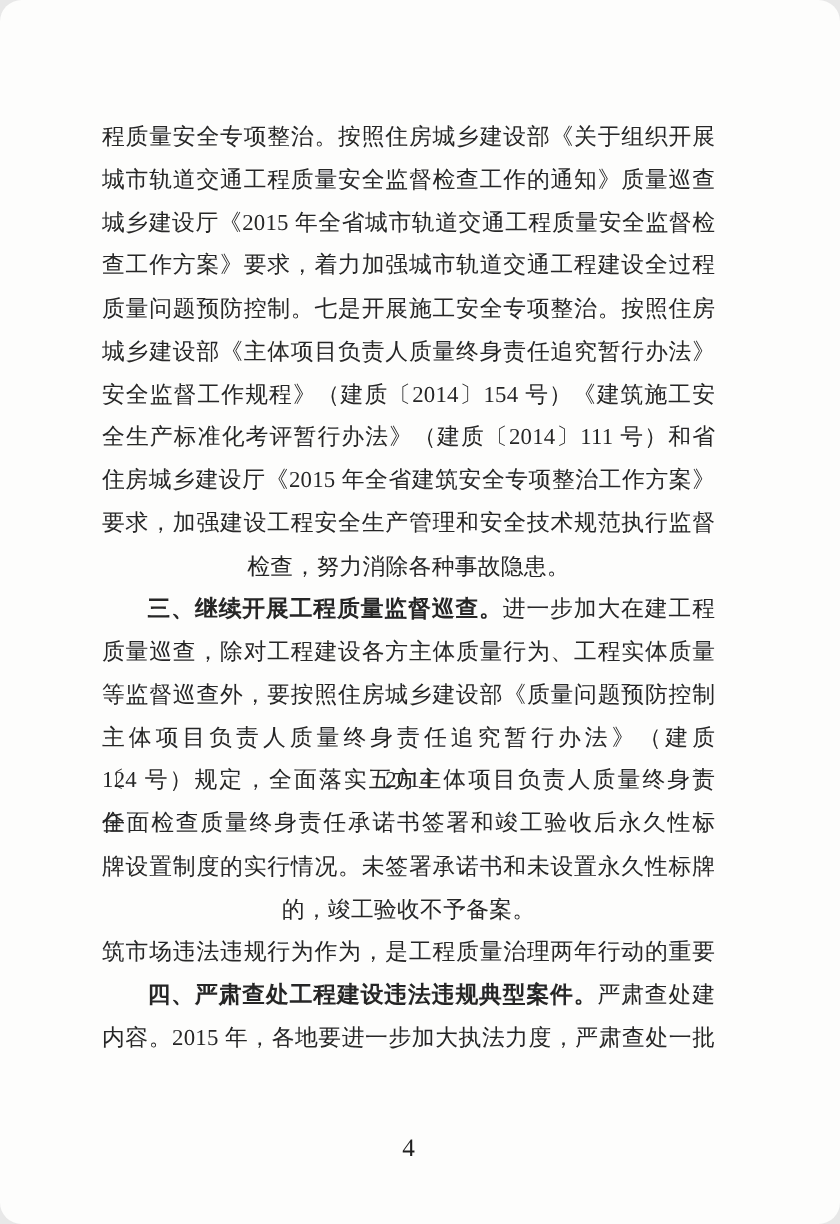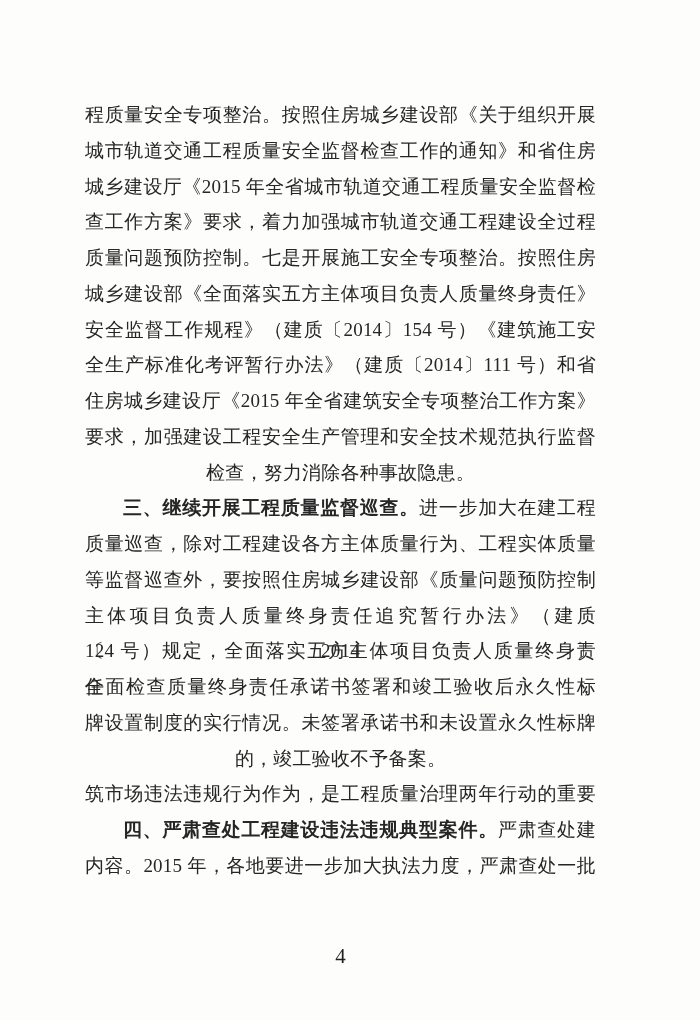--- a/index.html
+++ b/index.html
@@ -8,20 +8,21 @@
     background: #e8e8e8;
   }
   .page {
     position: relative;
     width: 700px;
     height: 1020px;
     background: #fdfdfc;
     overflow: hidden;
     font-family: "Liberation Serif", "DejaVu Serif", serif;
     color: #262626;
+    border-radius: 18px;
   }
   .textblock {
     position: absolute;
     left: 85px;
     top: 97px;
     width: 511px;
   }
   .line {
     height: 35.75px;
     line-height: 35.75px;
@@ -51,25 +52,25 @@
     font-size: 21px;
     color: #1f1f1f;
   }
 </style>
 </head>
 <body>
 
 <div class="page">
   <div class="textblock">
       <div class="line fill"><span class="seg">程质量安全专项整治。按照住房城乡建设部《关于组织开展</span></div>
-      <div class="line fill"><span class="seg">城市轨道交通工程质量安全监督检查工作的通知》和省住房</span></div>
+      <div class="line fill"><span class="seg">城市轨道交通工程质量安全监督检查工作的通知》质量巡查</span></div>
       <div class="line fill"><span class="seg">城乡建设厅《2015 年全省城市轨道交通工程质量安全监督检</span></div>
       <div class="line fill"><span class="seg">查工作方案》要求，着力加强城市轨道交通工程建设全过程</span></div>
       <div class="line fill"><span class="seg">质量问题预防控制。七是开展施工安全专项整治。按照住房</span></div>
-      <div class="line fill"><span class="seg">城乡建设部《全面落实五方主体项目负责人质量终身责任》</span></div>
+      <div class="line fill"><span class="seg">城乡建设部《主体项目负责人质量终身责任追究暂行办法》</span></div>
       <div class="line fill"><span class="seg">安全监督工作规程》（建质〔2014〕154 号）《建筑施工安</span></div>
       <div class="line fill"><span class="seg">全生产标准化考评暂行办法》（建质〔2014〕111 号）和省</span></div>
       <div class="line fill"><span class="seg">住房城乡建设厅《2015 年全省建筑安全专项整治工作方案》</span></div>
       <div class="line fill"><span class="seg">要求，加强建设工程安全生产管理和安全技术规范执行监督</span></div>
       <div class="line"><span class="seg">检查，努力消除各种事故隐患。</span></div>
       <div class="line fill indent"><span class="seg b">三、继续开展工程质量监督巡查。</span><span class="seg">进一步加大在建工程</span></div>
       <div class="line fill"><span class="seg">质量巡查，除对工程建设各方主体质量行为、工程实体质量</span></div>
       <div class="line fill"><span class="seg">等监督巡查外，要按照住房城乡建设部《质量问题预防控制</span></div>
       <div class="line fill"><span class="seg">主体项目负责人质量终身责任追究暂行办法》（建质〔2014〕</span></div>
       <div class="line fill"><span class="seg">124 号）规定，全面落实五方主体项目负责人质量终身责任，</span></div>

